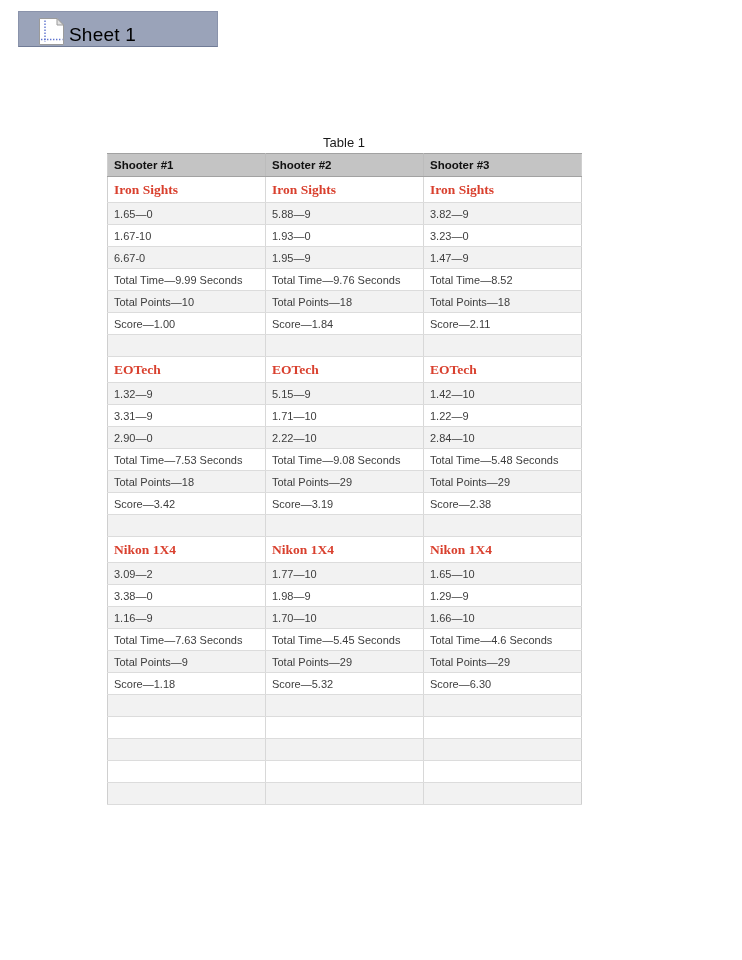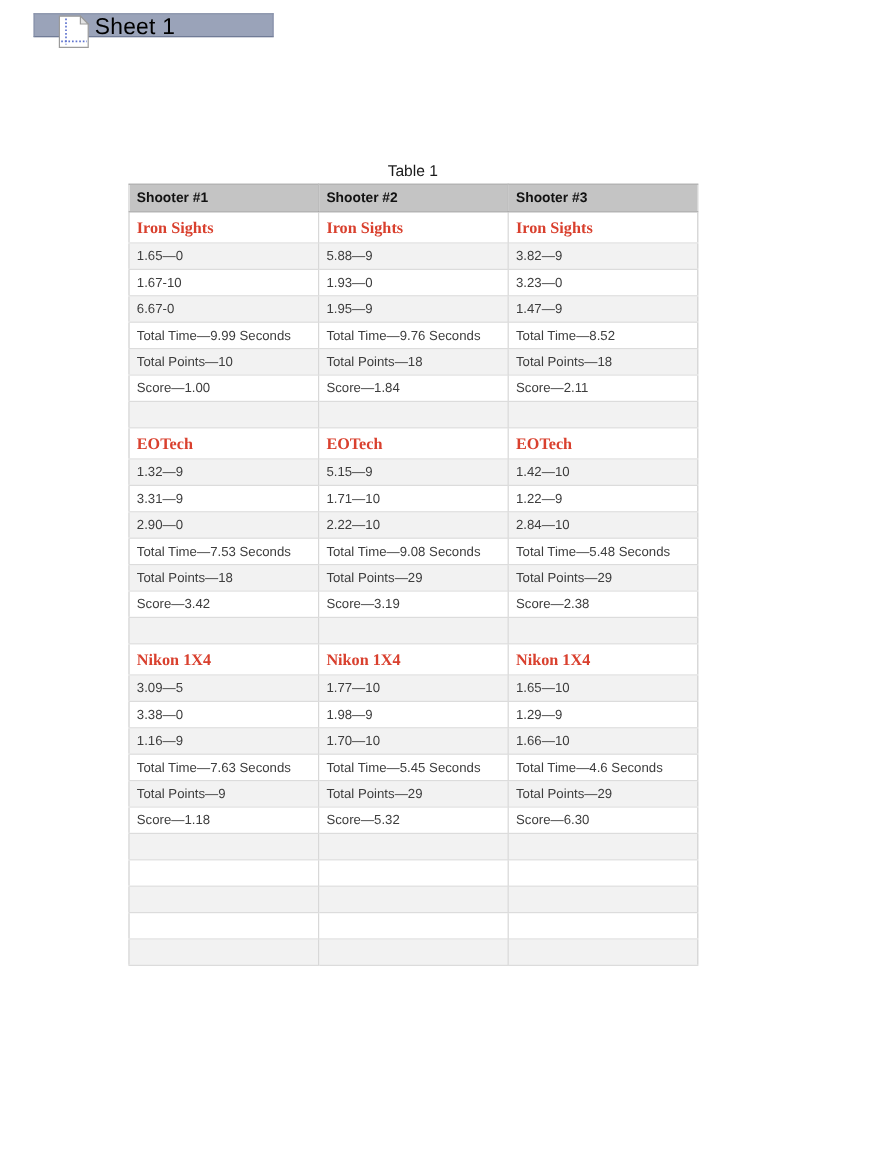--- a/index.html
+++ b/index.html
@@ -7,27 +7,27 @@
   body {
     width: 742px; height: 960px;
     position: relative;
     font-family: "Liberation Sans", sans-serif;
     overflow: hidden;
   }
 
   
   .sheet-tab {
     position: absolute;
-    left: 28px; top: 11px;
-    width: 200px; height: 20px;
+    left: 18px; top: 11px;
+    width: 200px; height: 36px;
     background: var(--tab-bg, #9aa3b9);
     border: 1px solid #8a93ab;
     border-bottom-color: #707b96;
     display: flex;
-    align-items: flex-start;
+    align-items: flex-end;
     cursor: default;
   }
   .sheet-tab .tab-icon {
     margin-left: 17px;
     margin-right: 3px;
     display: block;
   }
   .sheet-tab .tab-label {
     font-size: 19px;
     color: #000;
@@ -193,21 +193,21 @@
           <td></td>
           <td></td>
           <td></td>
         </tr>
         <tr class="section">
           <td>Nikon 1X4</td>
           <td>Nikon 1X4</td>
           <td>Nikon 1X4</td>
         </tr>
         <tr class="data alt">
-          <td>3.09—5</td>
+          <td>3.09—2</td>
           <td>1.77—10</td>
           <td>1.65—10</td>
         </tr>
         <tr class="data">
           <td>3.38—0</td>
           <td>1.98—9</td>
           <td>1.29—9</td>
         </tr>
         <tr class="data alt">
           <td>1.16—9</td>

